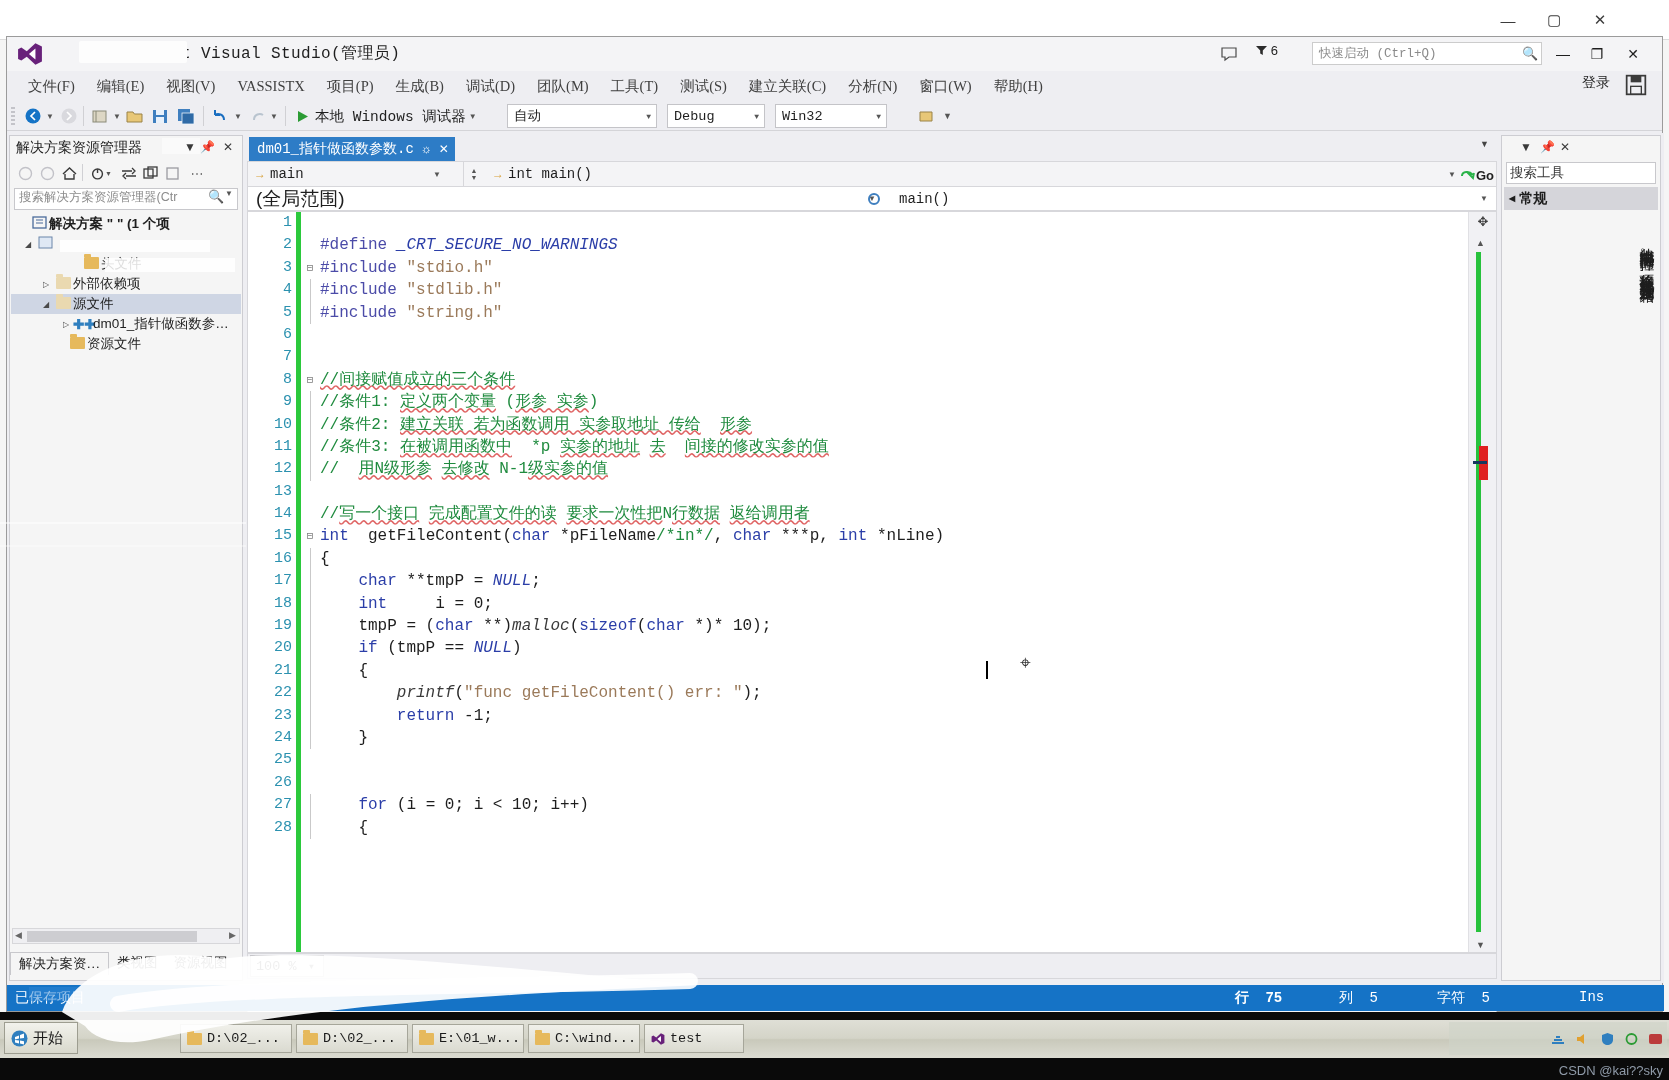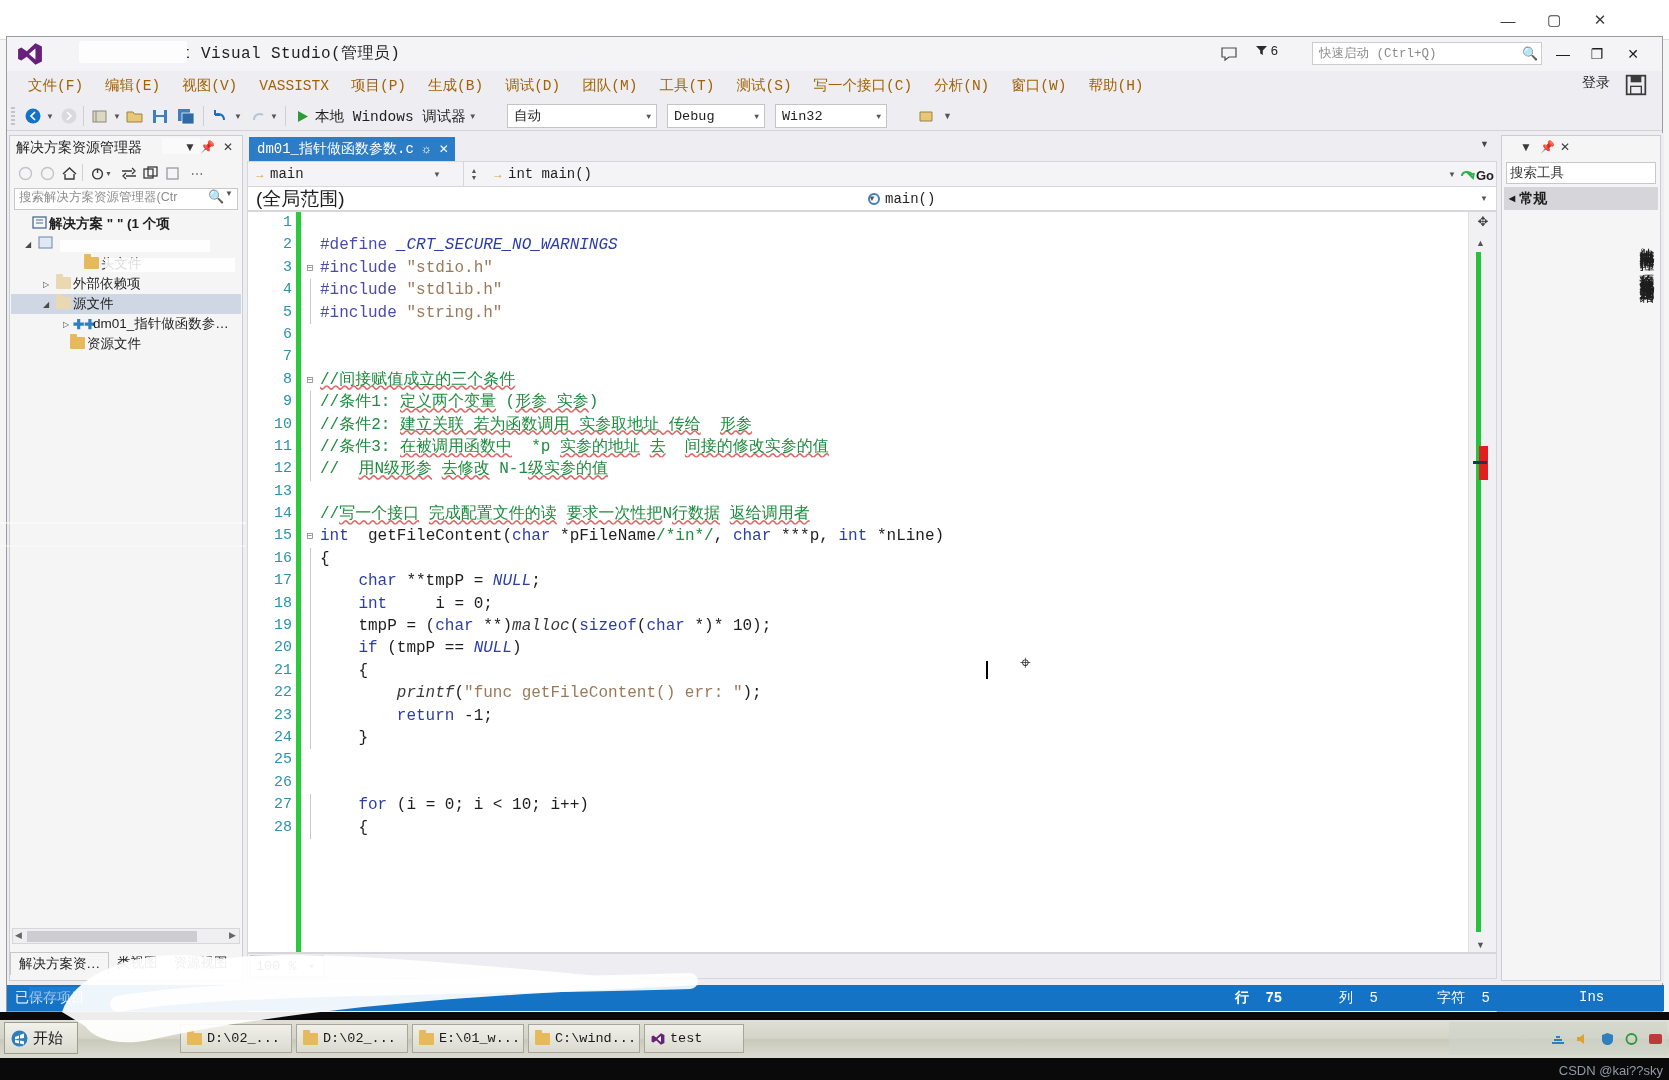--- a/index.html
+++ b/index.html
@@ -41,21 +41,21 @@
   #vs-quick .ph { flex:1; font-family:"Liberation Mono", monospace; font-size:12.5px;
       color:#8a8a8a; padding-left:6px; }
   #vs-quick .mag { width:22px; text-align:center; color:#444; font-size:13px; }
   .vsctrl { position:absolute; top:5px; width:34px; height:24px;
       display:flex; align-items:center; justify-content:center; color:#1e1e1e; font-size:14px; }
   #vs-min { right:82px; } #vs-max { right:48px; } #vs-close { right:12px; }
 
   
   #vs-menubar { position:relative; height:30px; background:#eeeef2; }
   #vs-menu { position:absolute; left:10px; top:0; display:flex; height:30px; align-items:center; }
-  #vs-menu .mi { font-family:Liberation Mono, monospace; font-size:14.5px; color:#a16207;
+  #vs-menu .mi { font-family:Liberation Serif, serif; font-size:14.5px; color:#404040;
       padding:0 11px; height:24px; line-height:24px; white-space:nowrap; }
   #vs-signin { position:absolute; right:52px; top:3px; font-size:14px; color:#1e1e1e; }
   #vs-savebtn { position:absolute; right:14px; top:2px; width:24px; height:24px;
       display:flex; align-items:center; justify-content:center; }
 
   
   #vs-toolbar { position:relative; height:30px; background:#eeeef2; border-bottom:1px solid #d4d4d8; }
   #vs-toolbar .grip { position:absolute; left:4px; top:6px; width:4px; height:18px;
       background:repeating-linear-gradient(to bottom,#c3c3c9 0 2px,transparent 2px 4px); }
   .tb-item { position:absolute; top:3px; height:24px; display:flex; align-items:center; }
@@ -125,21 +125,21 @@
       flex-direction:column; align-items:center; justify-content:center; font-size:7px; color:#555; }
   #nav-right { position:absolute; left:238px; right:36px; height:24px; display:flex; align-items:center; }
   #nav-right .dd { position:absolute; right:4px; font-size:8px; color:#555; }
   #nav-go { position:absolute; right:2px; top:2px; width:34px; height:22px; display:flex;
       align-items:center; gap:1px; font-size:13px; font-weight:bold; color:#1e1e1e; }
 
   #scopebar { position:relative; height:24px; background:#fff; border:1px solid #d7d7db; border-top:none;
       display:flex; align-items:center; }
   #scopebar .sc { font-size:19px; color:#1e1e1e; padding-left:8px; }
   #scopebar .dd1 { position:absolute; right:620px; font-size:8px; color:#555; }
-  #scopebar .mid { position:absolute; left:620px; display:flex; align-items:center; gap:5px; }
+  #scopebar .mid { position:absolute; left:620px; display:flex; align-items:center; gap:19px; }
   #scopebar .dd2 { position:absolute; right:8px; font-size:8px; color:#555; }
   .gear { display:inline-block; width:12px; height:12px; border:2px solid #3f7fbf;
       border-radius:50%; }
 
   
   #codewrap { position:absolute; left:0; top:76px; width:1250px; height:742px;
       background:#ffffff; border:1px solid #d7d7db; overflow:hidden; }
   #gutter-chg { position:absolute; left:48px; top:0; width:5px; height:742px; background:#2bc93c; }
   #codeview { position:absolute; left:0; top:0; right:28px; bottom:0; overflow:hidden; }
   .cline { position:relative; height:22.4px; font-family:"Liberation Mono", monospace; font-size:16px;
@@ -287,21 +287,21 @@
           <div class="mi">文件(F)</div>
           <div class="mi">编辑(E)</div>
           <div class="mi">视图(V)</div>
           <div class="mi">VASSISTX</div>
           <div class="mi">项目(P)</div>
           <div class="mi">生成(B)</div>
           <div class="mi">调试(D)</div>
           <div class="mi">团队(M)</div>
           <div class="mi">工具(T)</div>
           <div class="mi">测试(S)</div>
-          <div class="mi">写一个接口(C)</div>
+          <div class="mi">建立关联(C)</div>
           <div class="mi">分析(N)</div>
           <div class="mi">窗口(W)</div>
           <div class="mi">帮助(H)</div>
         </div>
         <div id="vs-signin">登录</div>
         <svg id="vs-savebtn" width="18" height="18" viewBox="0 0 18 18">
           <rect x="2" y="2" width="14" height="14" fill="none" stroke="#3a3a3a" stroke-width="1.3"></rect>
           <rect x="5" y="2" width="8" height="5" fill="#3a3a3a"></rect>
           <rect x="5" y="10" width="8" height="6" fill="none" stroke="#3a3a3a" stroke-width="1"></rect>
         </svg>

